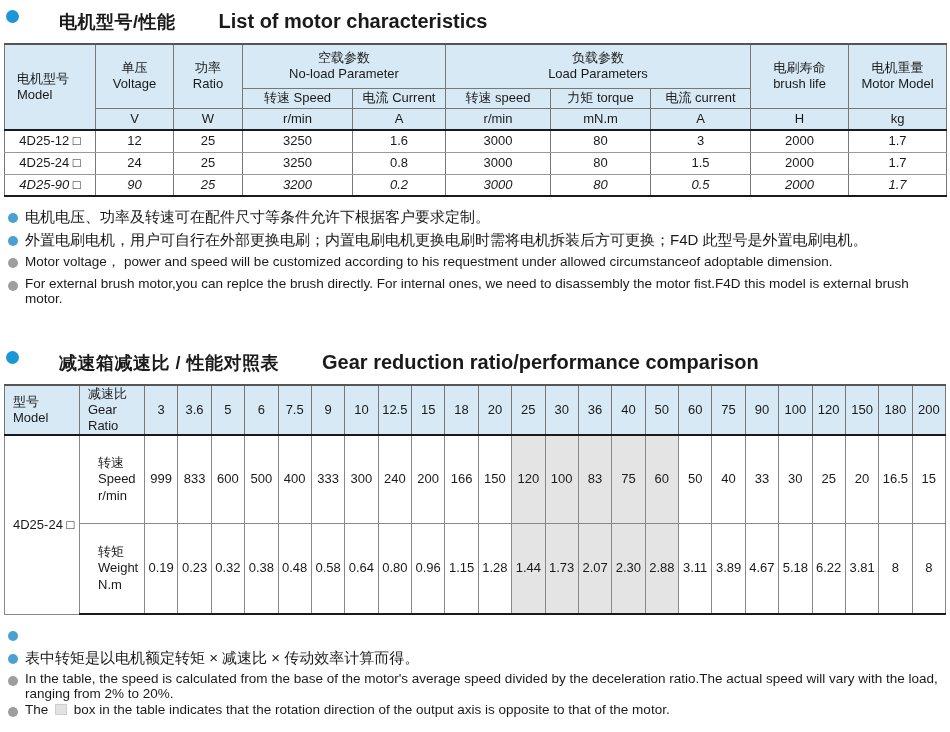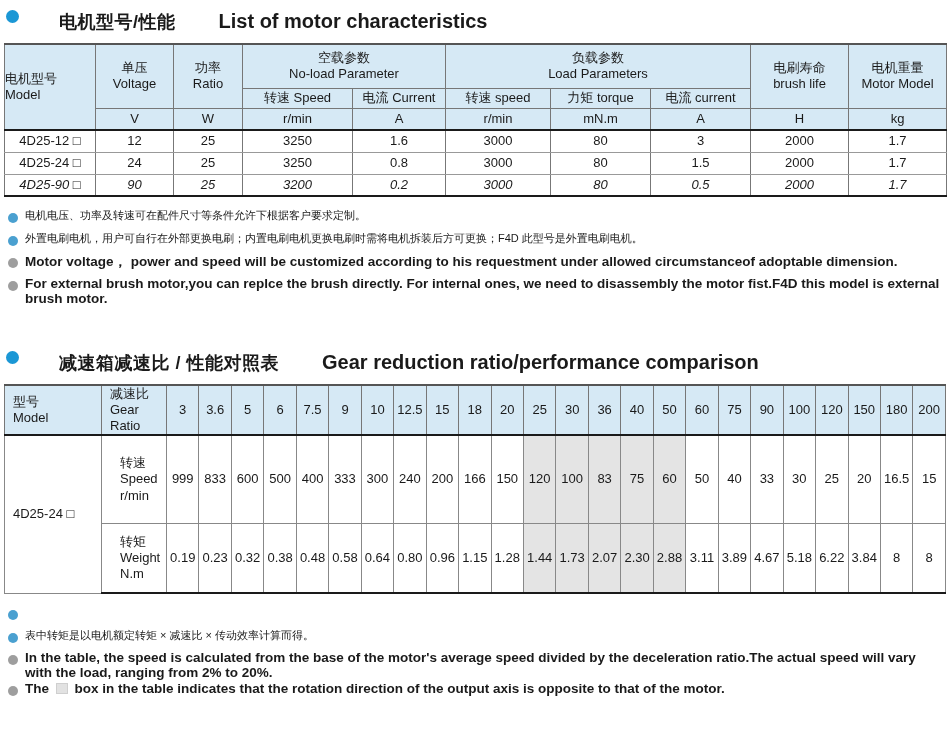--- a/index.html
+++ b/index.html
@@ -25,42 +25,42 @@
 
   
   .t1 thead tr.group-row { height:44px; }
   .t1 thead tr.sub-row { height:20px; }
   .t1 thead tr.units-row { height:22px; }
   .t1 thead tr.group-row th { border-top:2px solid #555; }
   .t1 thead tr.units-row th, .t1 th[rowspan="3"] { border-bottom:2px solid #1a1a1a; }
   .t1 tbody tr { height:22px; }
   .t1 tbody td { border-color:#999; border-left-color:#777; border-right-color:#777; font-size:13px; }
   .t1 tbody tr:last-child td { border-bottom:2px solid #1a1a1a;font-style:italic; }
-  .t1 .model-head { text-align:left; }
+  .t1 .model-head { text-align:left; padding-left:12px; }
 
   
   .t2 thead tr { height:50px; }
   .t2 thead th { border-top:2px solid #555; border-bottom:2px solid #1a1a1a; }
   .t2 thead .model-h, .t2 thead .ratio-h { text-align:left; padding-left:8px; }
   .t2 tbody tr.speed-row { height:88px; }
-  .t2 tbody tr.torque-row { height:70px; }
+  .t2 tbody tr.torque-row { height:91px; }
   .t2 tbody td { border-color:#888; }
   .t2 tbody tr:last-child td { border-bottom:2px solid #1a1a1a; }
   .t2 td.model-cell { background:#fff; text-align:left; padding-left:8px; font-size:13px; }
   .t2 td.label-cell { text-align:left; padding-left:18px; }
   .t2 td.shaded { background:#e4e4e4; }
 
   
   ul.notes { list-style:none; margin:11px 0 0 4px; }
   li.note { display:flex; align-items:flex-start; min-height:21.5px; margin-bottom:1px; }
   .note-bullet { width:10px; height:10px; border-radius:50%; flex:0 0 auto; margin:5px 7px 0 0; }
   li.note.zh .note-bullet { background:#4aa0d0; }
   li.note.en .note-bullet { background:#9e9e9e; }
-  li.note.zh .note-text { font-size:11px; }
-  li.note.en .note-text { font-size:13.5px;font-weight:bold; }
+  li.note.zh .note-text { font-size:15px; }
+  li.note.en .note-text { font-size:13.5px; }
   .color-box { display:inline-block; width:12px; height:11px; background:#e2e2e2; border:1px solid #cfcfcf; margin:0 3px; vertical-align:-1px; }
 
   .gap-between-sections { height:40px; }
 </style>
 </head>
 <body>
 
 <div class="page">
 
   <div class="section-title">
@@ -195,21 +195,21 @@
 
   <div class="section-title">
     <span class="sec-bullet"></span>
     <span class="title-zh">减速箱减速比 / 性能对照表</span>
     <span class="title-en">Gear reduction ratio/performance comparison</span>
   </div>
 
   <table class="t2">
     <thead>
       <tr id="gear-header-row">
-        <th class="model-h" style="width:97px">
+        <th class="model-h" style="width:75px">
           <div>型号</div>
           <div class="en-line">Model</div>
         </th>
         <th class="ratio-h" style="width:65px">
           <div>减速比</div>
           <div class="en-line">Gear Ratio</div>
         </th>
       <th>3</th>
           <th>3.6</th>
           <th>5</th>
@@ -289,21 +289,21 @@
           <td class="shaded">1.44</td>
           <td class="shaded">1.73</td>
           <td class="shaded">2.07</td>
           <td class="shaded">2.30</td>
           <td class="shaded">2.88</td>
           <td>3.11</td>
           <td>3.89</td>
           <td>4.67</td>
           <td>5.18</td>
           <td>6.22</td>
-          <td>3.84</td>
+          <td>3.81</td>
           <td>8</td>
           <td>8</td>
         </tr>
       </tbody>
   </table>
 
   <ul class="notes">
       <li class="note zh">
         <span class="note-bullet"></span>
       </li>

